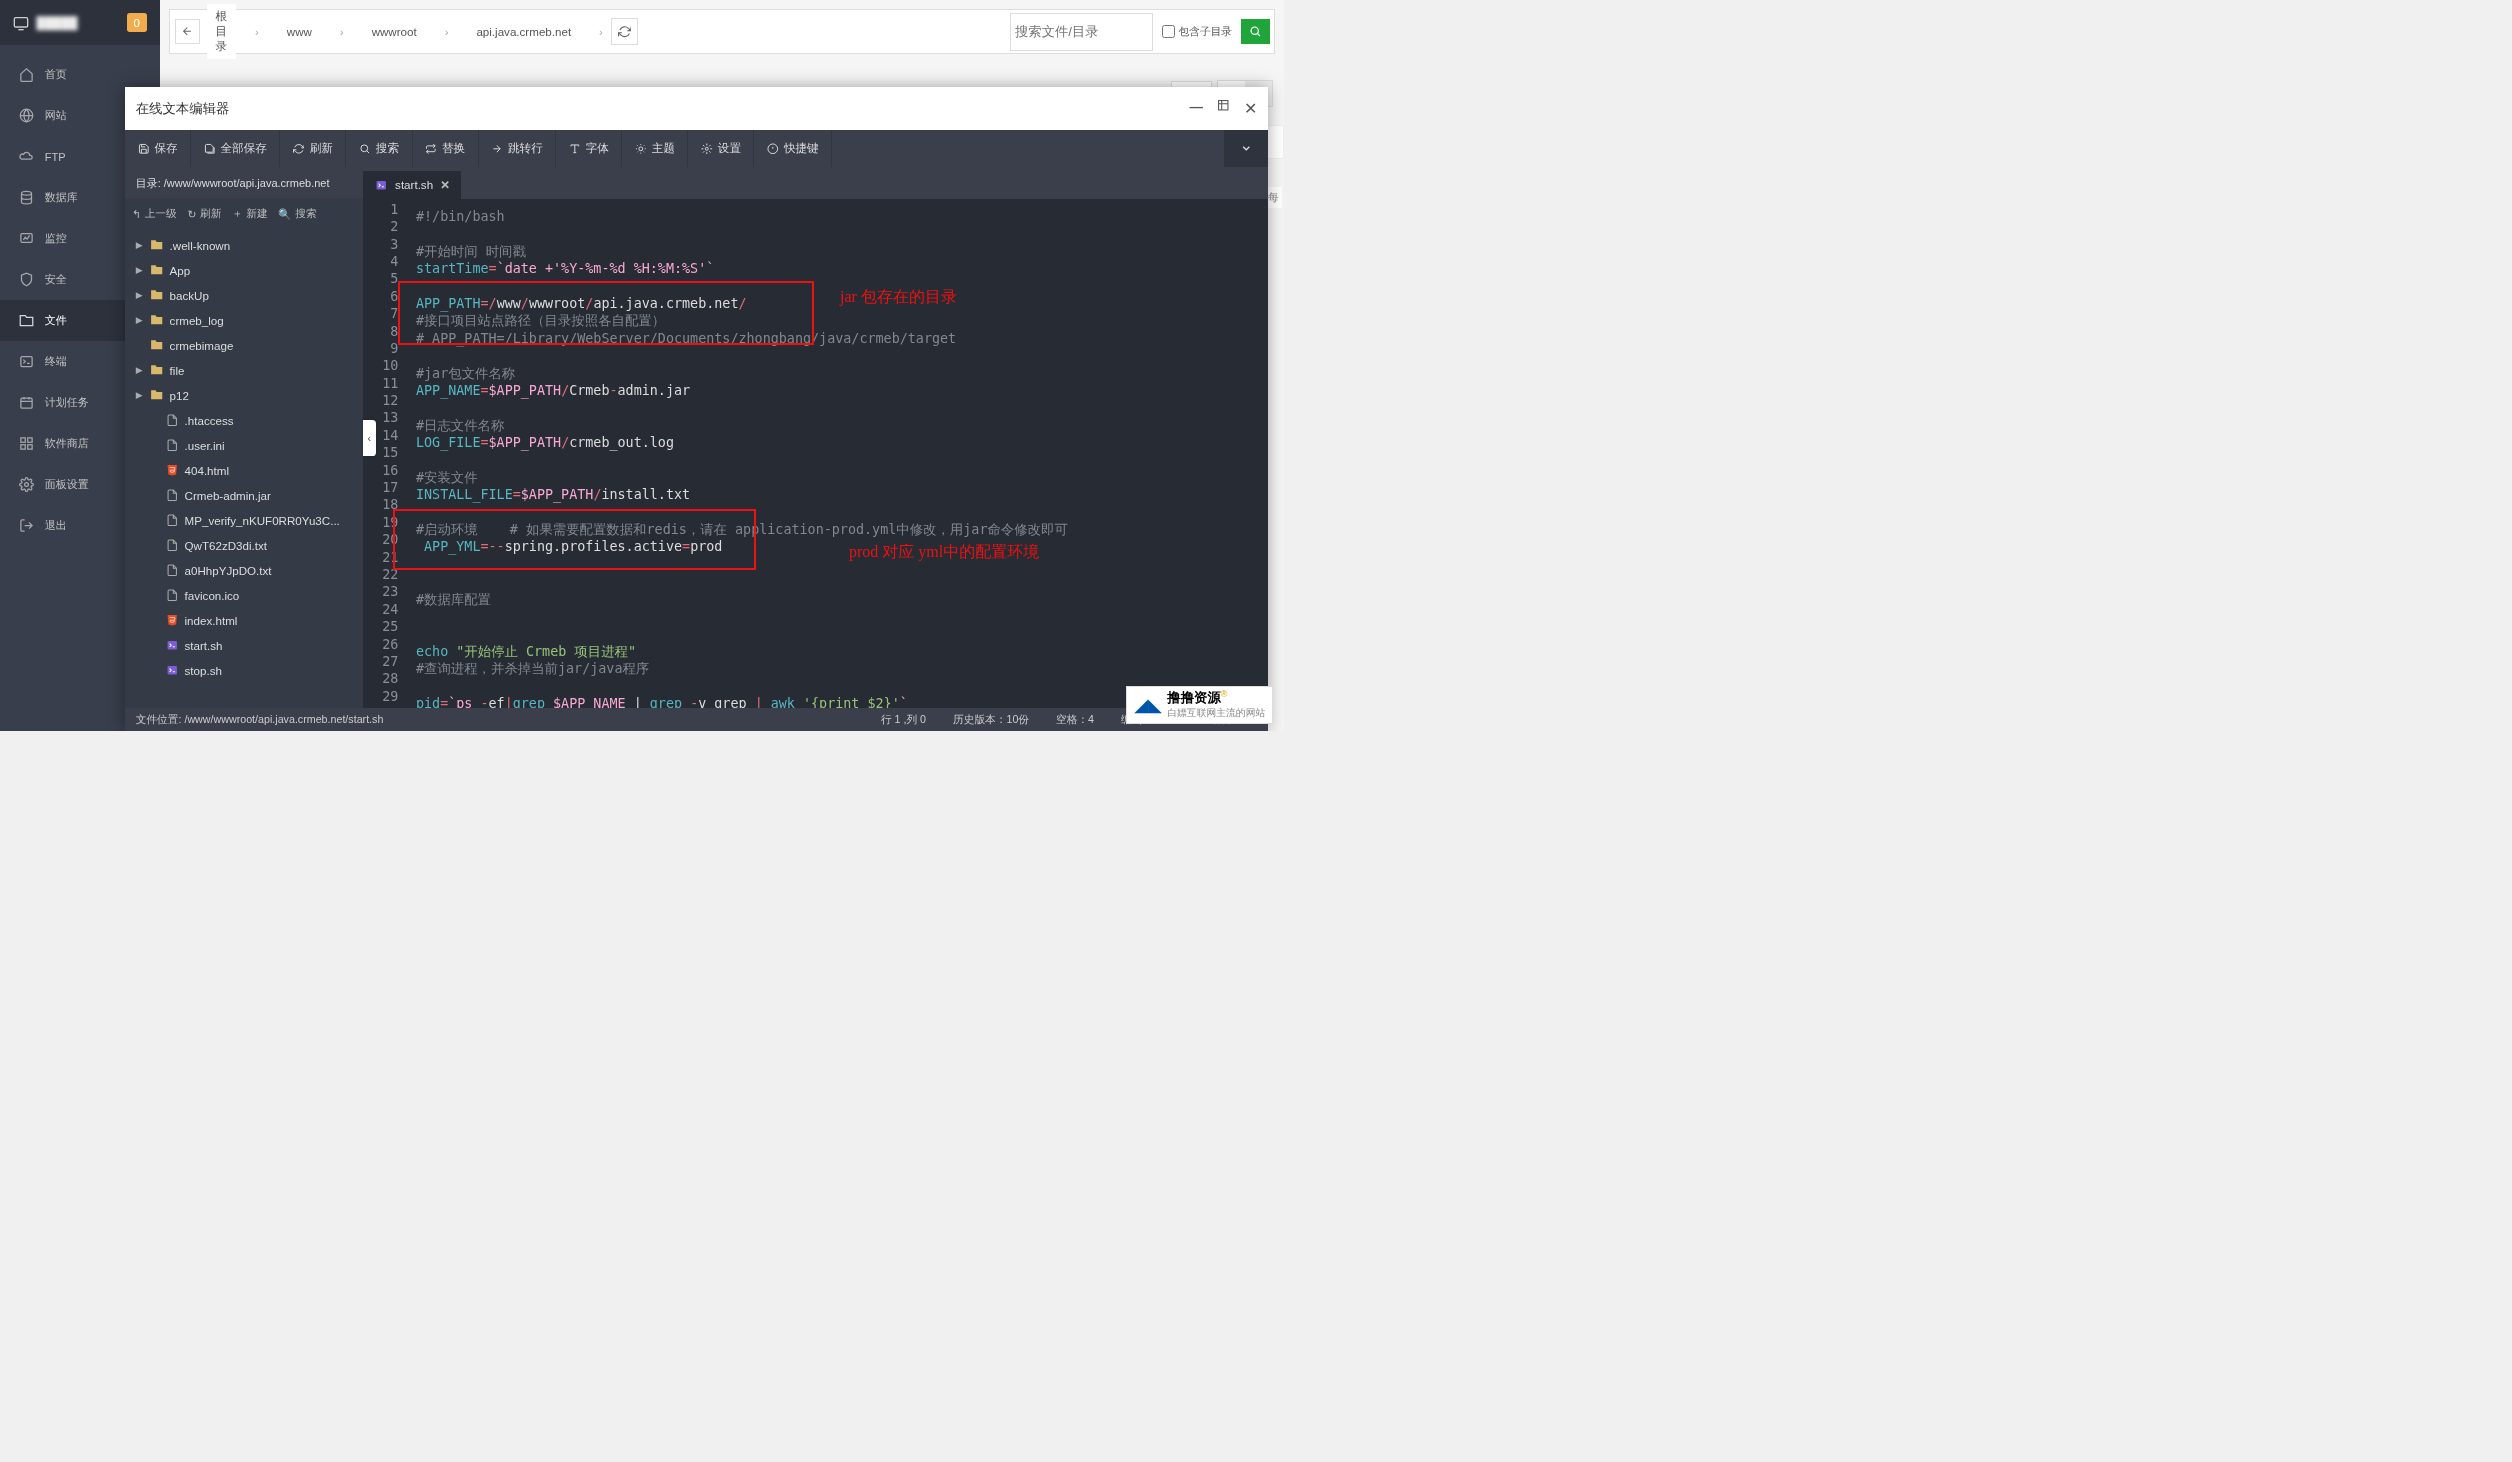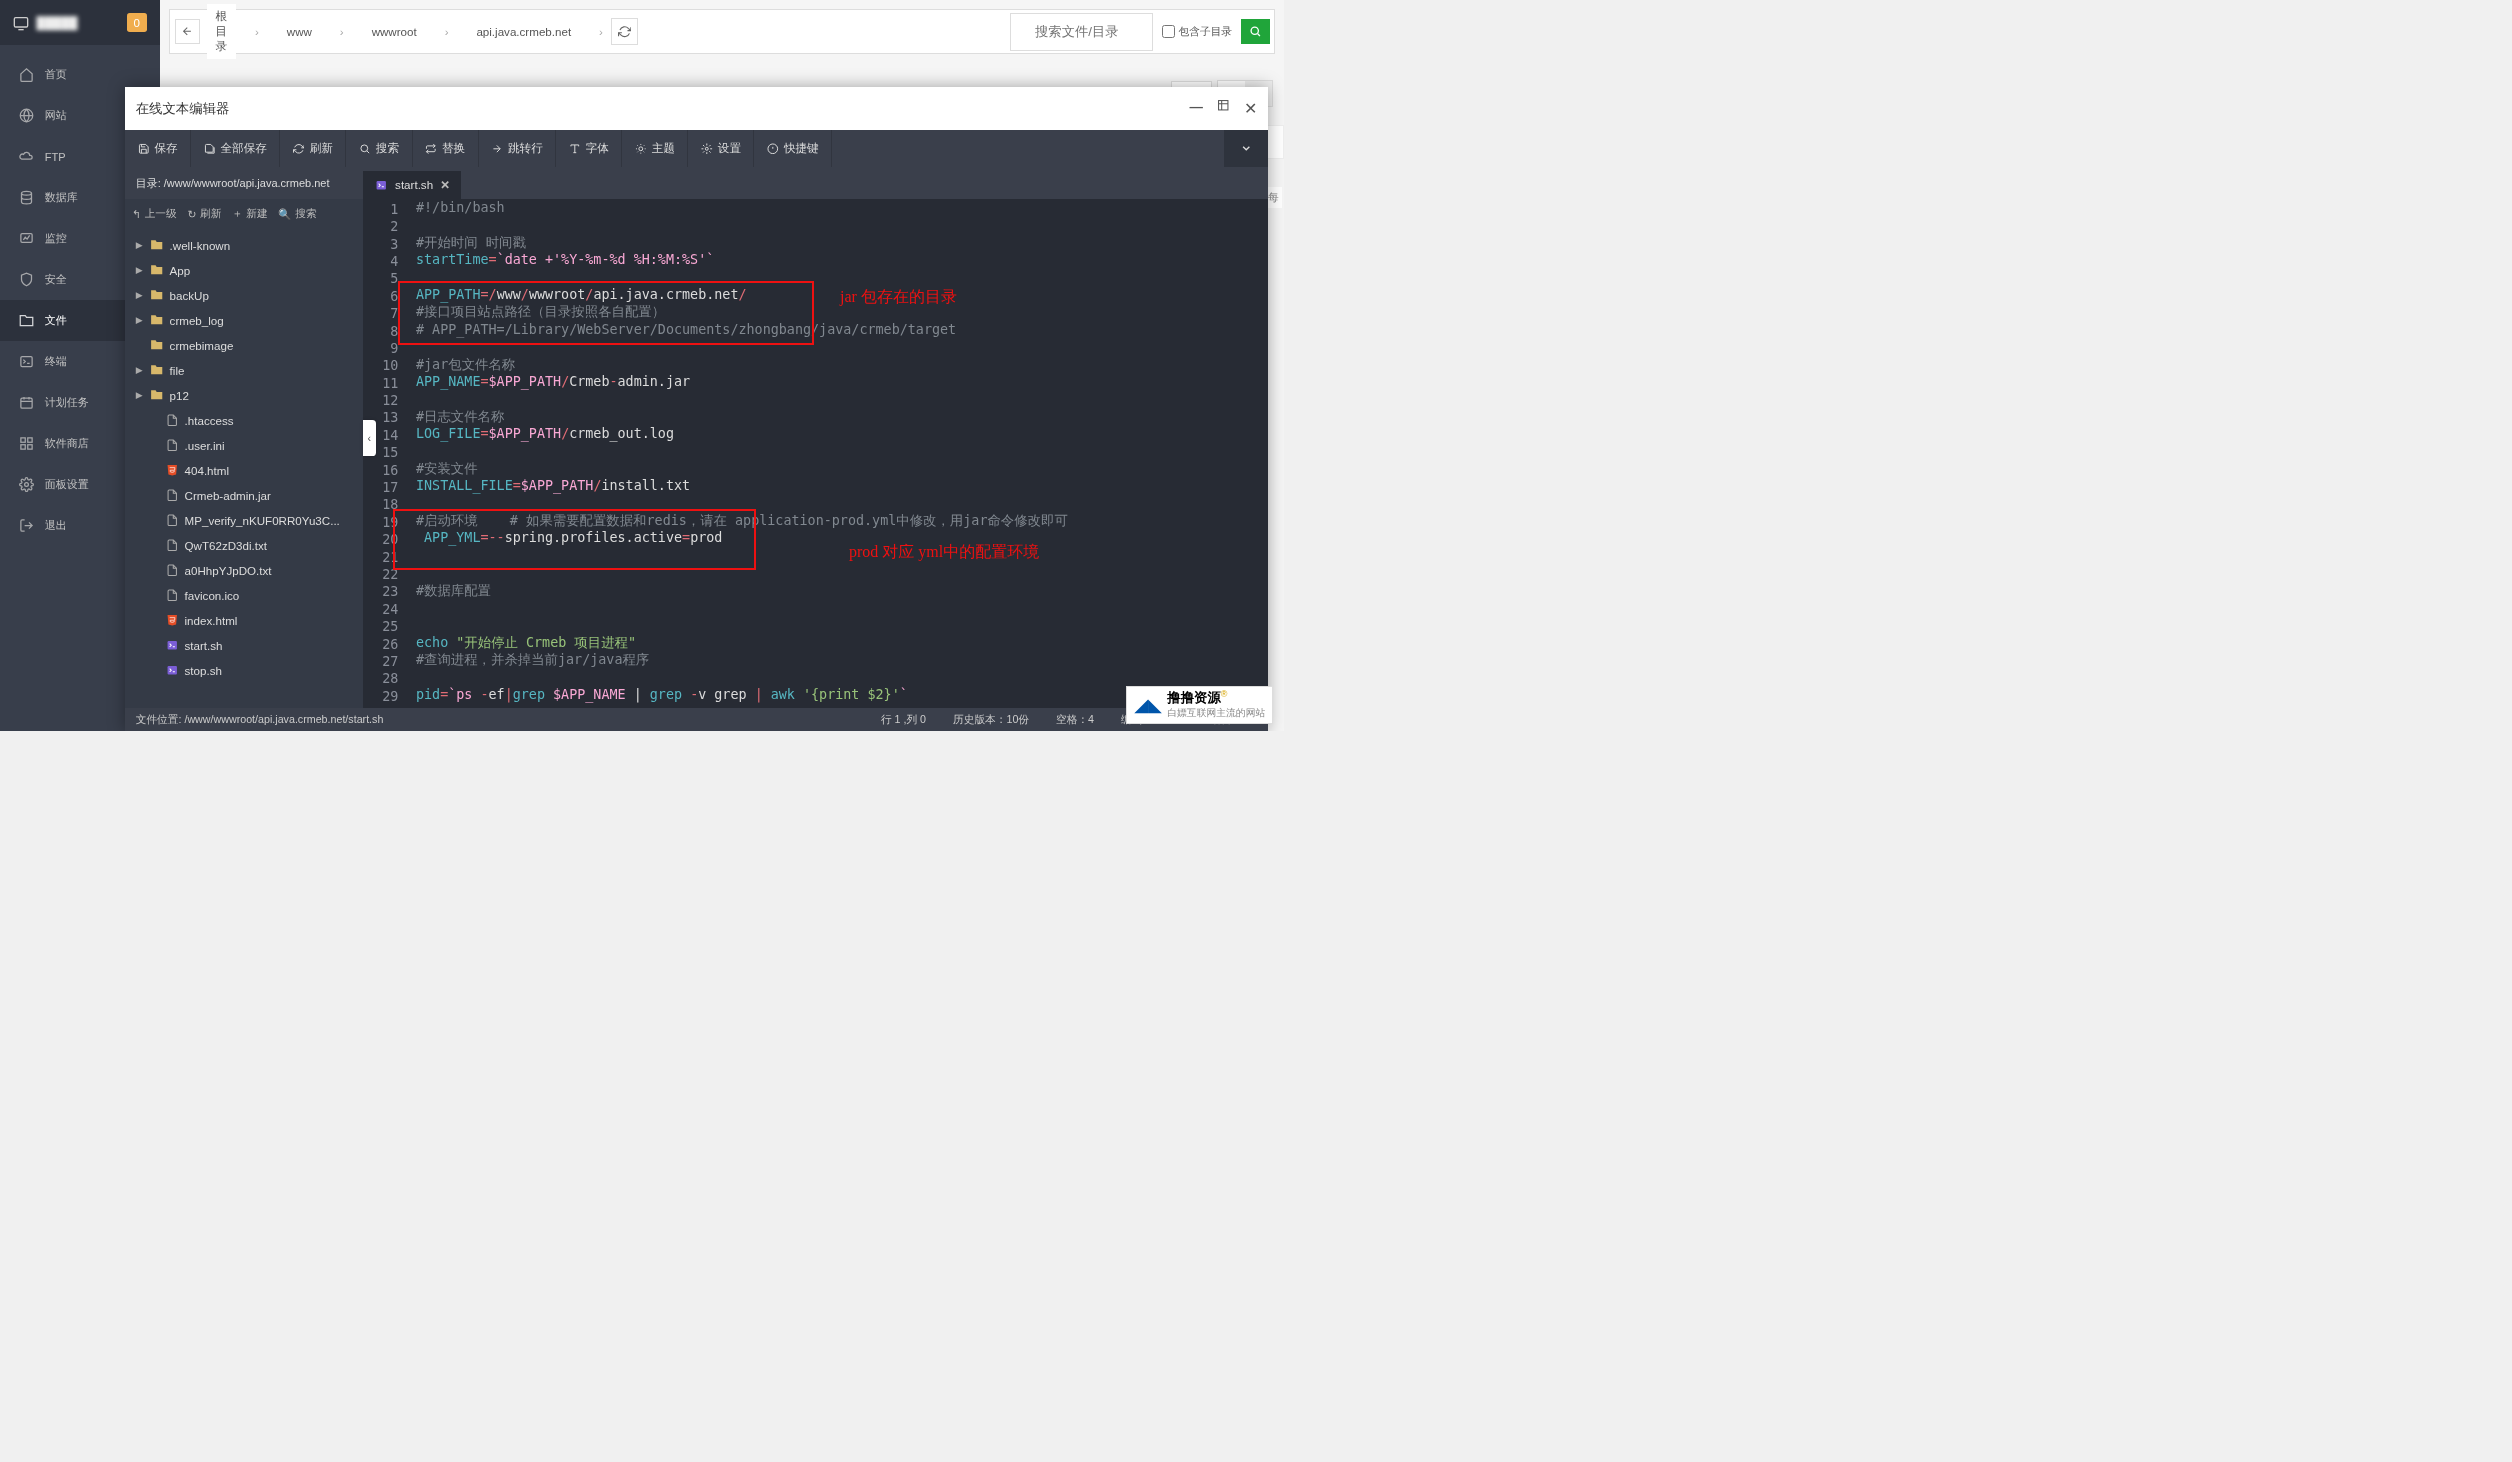--- a/index.html
+++ b/index.html
@@ -17,21 +17,21 @@
 
 
 .main-area { position: absolute; left: 160px; top: 0; right: 0; height: 100%; background: #f5f5f5; }
 .main-topbar { height: 45px; margin: 9px; background: #fff; border: 0.9px solid #ddd; display: flex; align-items: center; padding: 0 4.5px; gap: 1.8px; }
 .breadcrumb { display: flex; align-items: center; flex: 1; gap: 18px; }
 .bc-item { padding: 5.3px 9px; color: #555; background: #fff; cursor: pointer; }
 .bc-arrow { color: #aaa; padding: 0 0.9px; }
 .bc-back { width: 25px; height: 25px; border: 0.9px solid #ddd; display: flex; align-items: center; justify-content: center; margin-right: 5.3px; cursor: pointer; }
 .refresh-btn { width: 27px; height: 27px; border: 0.9px solid #ddd; display: flex; align-items: center; justify-content: center; margin-left: 5.3px; cursor: pointer; }
 .search-box { display: flex; align-items: center; gap: 9px; }
-.search-input { width: 143px; height: 38px; border: 0.9px solid #ddd; padding: 0 24px; color: #999; background: #fff; }
+.search-input { width: 143px; height: 38px; border: 0.9px solid #ddd; padding: 0 4px; color: #999; background: #fff; }
 .search-cb { display: flex; align-items: center; gap: 3.6px; font-size: 10.7px; color: #555; }
 .search-go { width: 28.5px; height: 25px; background: #20a53a; display: flex; align-items: center; justify-content: center; cursor: pointer; }
 .toolbar-right { position: absolute; right: 10.7px; top: 80px; display: flex; gap: 5.3px; align-items: center; }
 .toolbar-pill { height: 25px; padding: 0 9px; border: 0.9px solid #ddd; background: #fff; display: flex; align-items: center; font-size: 10.7px; color: #555; }
 .view-toggle { display: flex; border: 0.9px solid #ddd; }
 .view-btn { width: 27px; height: 25px; display: flex; align-items: center; justify-content: center; background: #fff; cursor: pointer; }
 .view-btn.active { background: #eee; }
 .action-col-header { position: absolute; right: 0; top: 125px; width: 98px; height: 34px; background: #fff; border: 0.9px solid #eee; display: flex; align-items: center; justify-content: center; color: #555; font-size: 11.6px; }
 
 
@@ -57,21 +57,21 @@
 .term-icon { color: #7b5ed6; }
 .collapse-handle { position: absolute; right: -12.5px; top: 50%; transform: translateY(-50%); width: 12.5px; height: 36px; background: #fff; border-radius: 0 3.6px 3.6px 0; display: flex; align-items: center; justify-content: center; color: #555; font-size: 10.7px; cursor: pointer; box-shadow: 0 0 3.6px rgba(0,0,0,0.2); }
 
 .code-panel { flex: 1; background: #272b34; display: flex; flex-direction: column; }
 .tab-bar { height: 32px; background: #3a3f4b; display: flex; align-items: flex-end; }
 .code-tab { height: 28.5px; background: #272b34; color: #ddd; display: flex; align-items: center; padding: 0 10.7px; gap: 7.1px; font-size: 11.6px; }
 .code-tab .close-x { color: #bbb; cursor: pointer; font-weight: bold; }
 .code-area { flex: 1; position: relative; font-family: Consolas, Monaco, monospace; font-size: 13.4px; line-height: 17.4px; overflow: hidden; }
 .gutter { position: absolute; left: 0; top: 1.8px; width: 46px; text-align: right; color: #8a8f9a; padding-right: 10.7px; }
 .gutter div { height: 17.4px; }
-.lines { position: absolute; left: 53px; top: 0; right: 0; color: #ccc; }
+.lines { position: absolute; left: 53px; top: 9px; right: 0; color: #ccc; }
 .lines > div { height: 17.4px; white-space: pre; }
 .tok-comment { color: #818890; }
 .tok-cyan { color: #56b6c2; }
 .tok-yellow { color: #f9a8d4; }
 .tok-green { color: #98c379; }
 .tok-red { color: #e06c75; }
 .tok-white { color: #dcdcdc; }
 
 .anno-box { position: absolute; border: 2.7px solid #e11; pointer-events: none; }
 .anno-label { position: absolute; color: #e11; font-size: 16px; font-family: "Microsoft YaHei"; }

